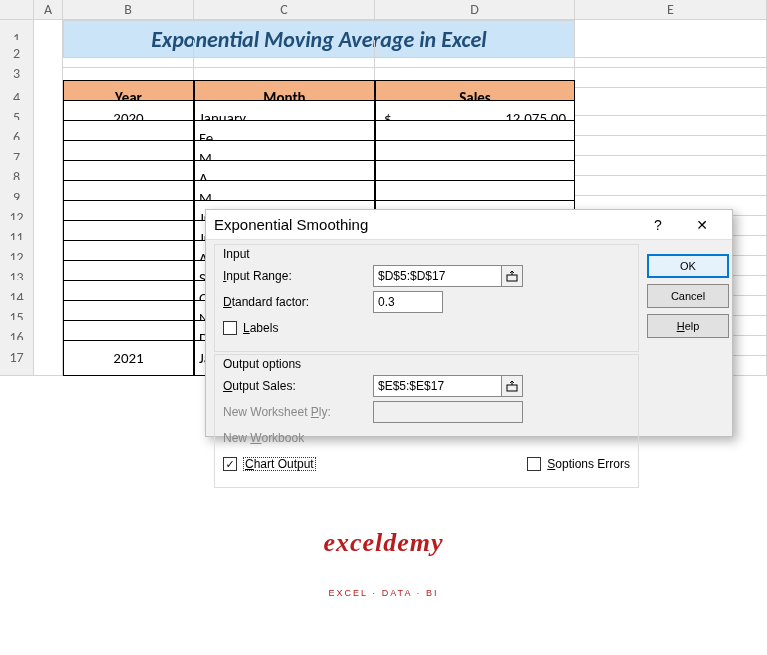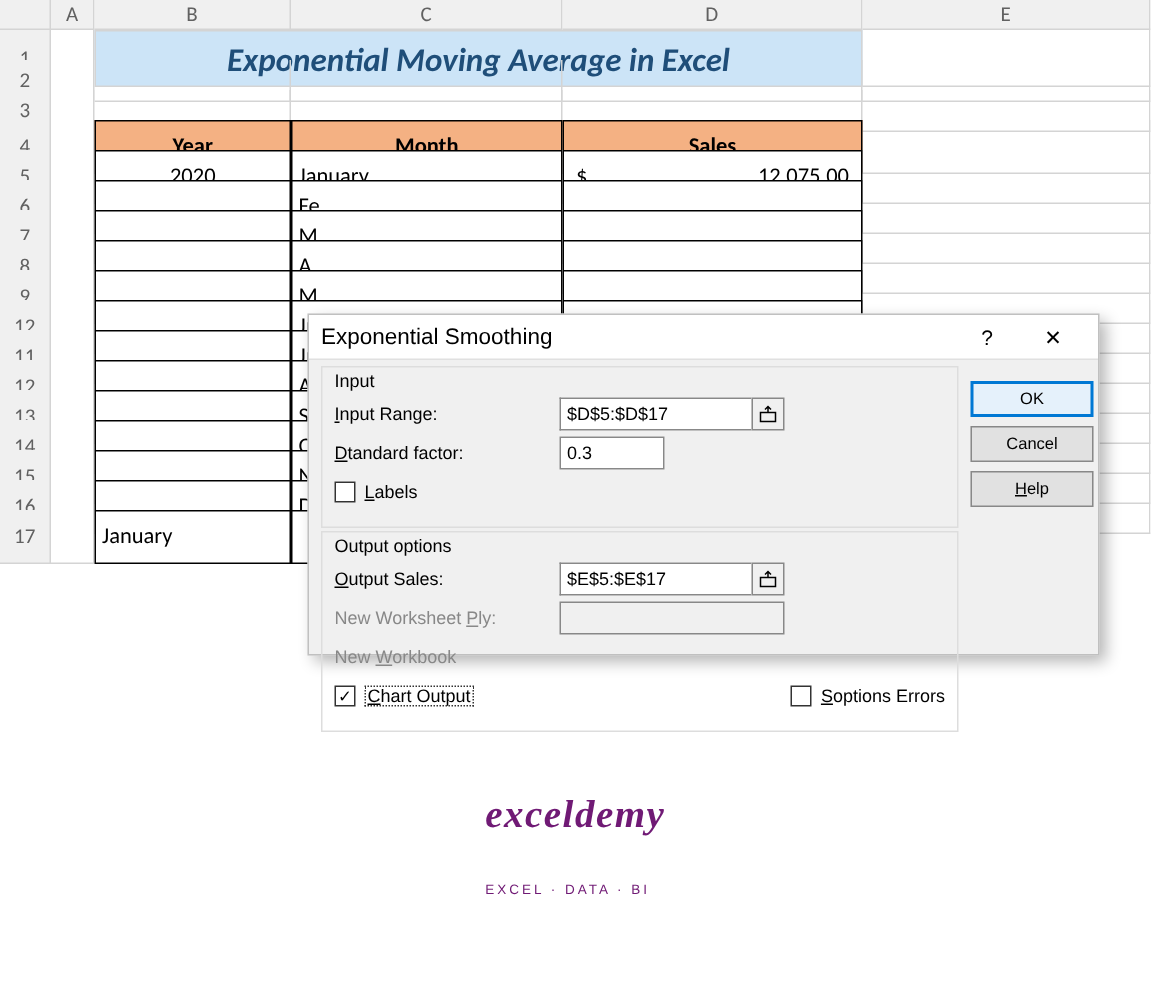--- a/index.html
+++ b/index.html
@@ -174,24 +174,24 @@
     }
     .dlg-btn.primary {
       border: 2px solid #0078d4;
       background: #e5f1fb;
     }
     .watermark {
       position: absolute;
       left: 50%;
       bottom: 56px;
       transform: translateX(-50%);
-      color: #701a75;
+      color: #b91c1c;
       font-style: italic;
       font-family: Georgia, serif;
-      text-align: left;
+      text-align: center;
       font-size: 14px;
       line-height: 1.1;
       pointer-events: none;
     }
     .watermark .big { font-size: 26px; font-weight: bold; letter-spacing: 1px; }
     .watermark .small { font-size: 9px; letter-spacing: 2px; font-style: normal; font-family: Arial, sans-serif; margin-top: 32px; }
     .dotted { outline: 1px dotted #333; outline-offset: -1px; }
   </style>
 </head>
 <body>
@@ -346,20 +346,21 @@
   <div class="cell table-cell center" style="height:36px"></div>
   <div class="cell table-cell" style="height:36px">December</div>
   <div class="cell table-cell sales-cell" style="height:36px">
       <span class="cur">$</span>
       <span class="val">11,200.00</span>
     </div>
   <div class="cell" style="height:36px"></div>
 
   <div class="row-header" style="height:36px">17</div>
   <div class="cell a-col" style="height:36px"></div>
+  <div class="cell table-cell center" style="height:36px">2021</div>
   <div class="cell table-cell" style="height:36px">January</div>
   <div class="cell table-cell sales-cell" style="height:36px">
       <span class="cur"></span>
       <span class="val"></span>
     </div>
   <div class="cell" style="height:36px"></div>
 </div>
 
 <div class="watermark">
   <div class="big">exceldemy</div>

